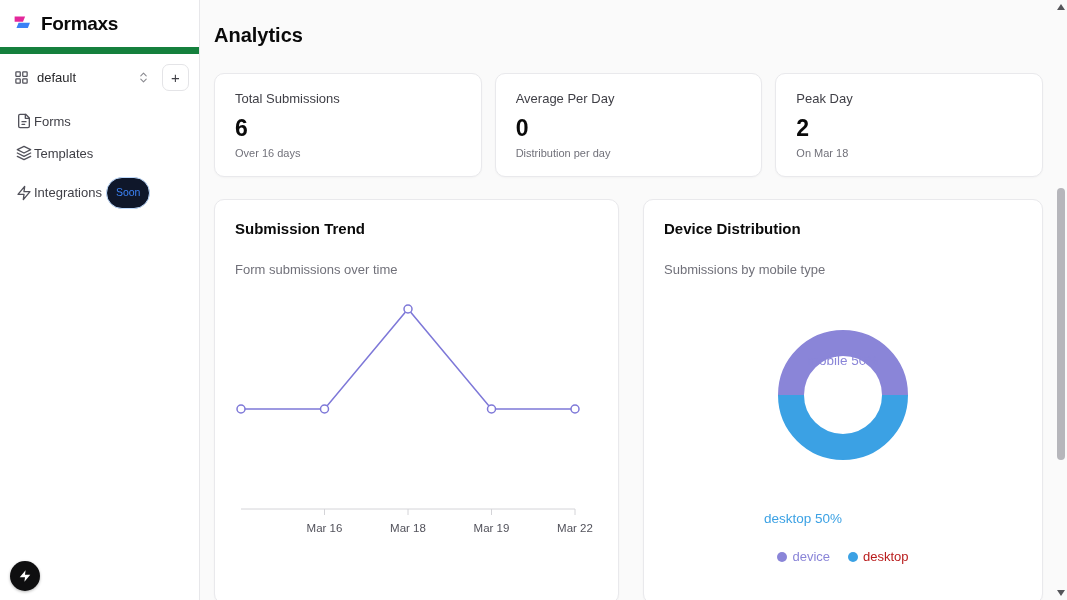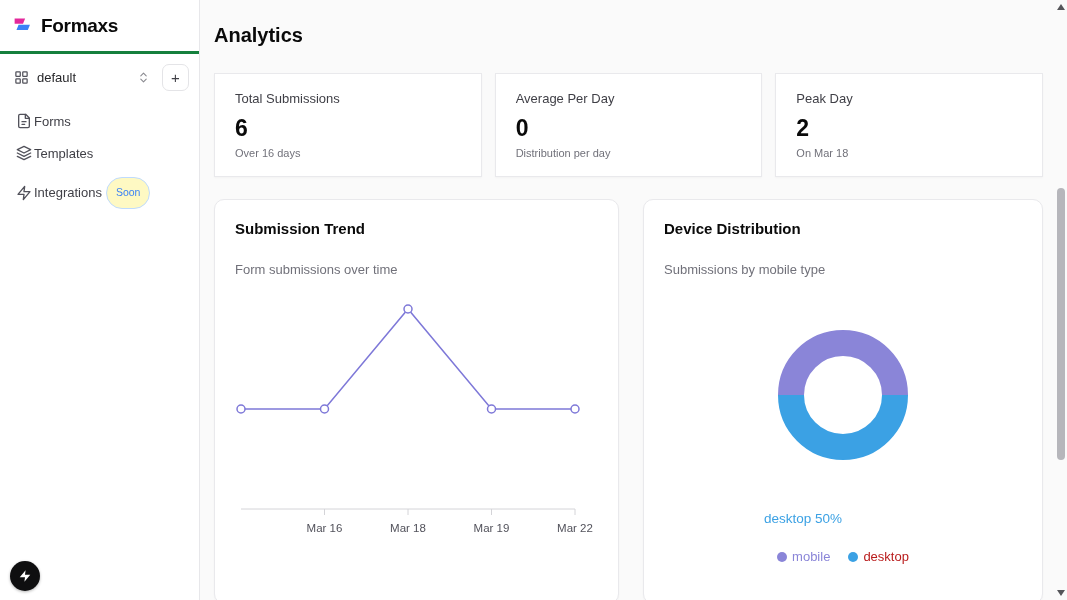--- a/index.html
+++ b/index.html
@@ -2,38 +2,38 @@
 <html><head>
 <meta charset="utf-8">
 <style>
   *{margin:0;padding:0;box-sizing:border-box}
   html,body{width:1067px;height:600px;overflow:hidden}
   body{font-family:"Liberation Sans",sans-serif;background:#fafafa;color:#18181b;position:relative}
   .app{display:flex;height:100%;width:100%}
 
   
   .sidebar{width:200px;background:#fff;border-right:1px solid #e7e7ea;flex-shrink:0;position:relative}
-  .logo-row{display:flex;align-items:center;gap:8px;padding:0 12px;height:54px;border-bottom:3px solid #15803d}
+  .logo-row{display:flex;align-items:center;gap:8px;padding:0 12px;height:54px;border-bottom:7px solid #15803d}
   .logo-text{font-size:19px;font-weight:800;letter-spacing:-.3px;color:#0a0a0a}
   .sb-section{padding:10px 10px 4px}
   .workspace-row{display:flex;align-items:center;gap:8px}
   .workspace-select{flex:1;display:flex;align-items:center;gap:8px;background:none;border:none;font:inherit;font-size:13px;color:#27272a;padding:6px 4px;border-radius:6px;cursor:pointer}
   .workspace-select .grow{flex:1;text-align:left}
   .icon{display:inline-flex;align-items:center;justify-content:center;color:#52525b}
   .add-btn{width:27px;height:27px;border:1px solid #e4e4e7;background:#fff;border-radius:7px;font-size:15px;color:#3f3f46;cursor:pointer;display:flex;align-items:center;justify-content:center;line-height:1}
   .nav{display:flex;flex-direction:column;gap:4px;padding:12px 10px}
   .nav-item{display:flex;align-items:center;gap:2px;padding:6px 6px;font-size:13px;color:#3f3f46;border-radius:6px;cursor:pointer;background:none;border:none;font-family:inherit;text-align:left}
-  .badge{margin-left:2px;font-size:10.5px;color:#3b82f6;background:#fef9c3;border:1px solid #bfdbfe;padding:8px 9px;border-radius:999px;line-height:1.3}
+  .badge{margin-left:2px;font-size:10.5px;color:#3b82f6;background:#0f172a;border:1px solid #bfdbfe;padding:8px 9px;border-radius:999px;line-height:1.3}
   .fab{position:absolute;left:10px;bottom:9px;width:30px;height:30px;border-radius:50%;background:#0f0f10;display:flex;align-items:center;justify-content:center;border:none;cursor:pointer;box-shadow:0 1px 3px rgba(0,0,0,.3)}
 
   
   .main{flex:1;padding:24px 24px 0 14px;overflow:hidden}
   .page-title{font-size:20px;font-weight:700;margin-bottom:26px;color:#0a0a0a}
   .stats{display:grid;grid-template-columns:repeat(3,1fr);gap:13px;margin-bottom:22px}
-  .stat-card{background:#fff;border:1px solid #e9e9ec;border-radius:0;padding:17px 20px;box-shadow:0 1px 2px rgba(0,0,0,.03)}
+  .stat-card{background:#fff;border:1px solid #e9e9ec;border-radius:10px;padding:17px 20px;box-shadow:0 1px 2px rgba(0,0,0,.03)}
   .stat-label{font-size:13px;color:#3f3f46;margin-bottom:9px}
   .stat-value{font-size:23px;font-weight:700;margin-bottom:5px;color:#0a0a0a}
   .stat-caption{font-size:11px;color:#71717a}
   .charts{display:grid;grid-template-columns:1fr 1fr;gap:24px;margin-bottom:24px}
   .chart-card{background:#fff;border:1px solid #e9e9ec;border-radius:10px;padding:20px;box-shadow:0 1px 2px rgba(0,0,0,.03)}
   .card-title{font-size:15px;font-weight:700;margin-bottom:25px;color:#0a0a0a}
   .card-subtitle{font-size:13px;color:#71717a}
   .trend-wrap{margin-top:12px}
   .trend-wrap svg{display:block}
   .donut-wrap{position:relative;height:258px;margin-top:2px}
@@ -177,29 +177,30 @@
               <circle cx="256.5" cy="120" r="4" fill="#fff" stroke="#7e78d8" stroke-width="1.5"></circle>
               <circle cx="340" cy="120" r="4" fill="#fff" stroke="#7e78d8" stroke-width="1.5"></circle>
             </svg>
         </div>
       </section>
 
       <section class="chart-card">
         <h2 class="card-title">Device Distribution</h2>
         <div class="card-subtitle">Submissions by mobile type</div>
         <div class="donut-wrap">
+          <div class="slice-label top" style="color: rgb(138, 133, 216);">mobile 50%</div>
           <svg class="donut-svg" width="140" height="140" viewBox="0 0 140 140">
               <path d="M 122 70 A 52 52 0 0 0 18 70" fill="none" stroke="#8a85d8" stroke-width="26"></path>
               <path d="M 18 70 A 52 52 0 0 0 122 70.00000000000001" fill="none" stroke="#3ba1e4" stroke-width="26"></path>
             </svg>
           <div class="slice-label bottom" style="color: rgb(59, 161, 228);">desktop 50%</div>
           <div class="legend">
             <span class="legend-item">
               <span class="dot" style="background: rgb(138, 133, 216);"></span>
-              <span class="legend-label" style="color: rgb(138, 133, 216);">mobile</span>
+              <span class="legend-label" style="color: rgb(138, 133, 216);">device</span>
             </span>
             <span class="legend-item">
               <span class="dot" style="background: rgb(59, 161, 228);"></span>
               <span class="legend-label" style="color: #b91c1c;">desktop</span>
             </span>
           </div>
         </div>
       </section>
     </div>
 

